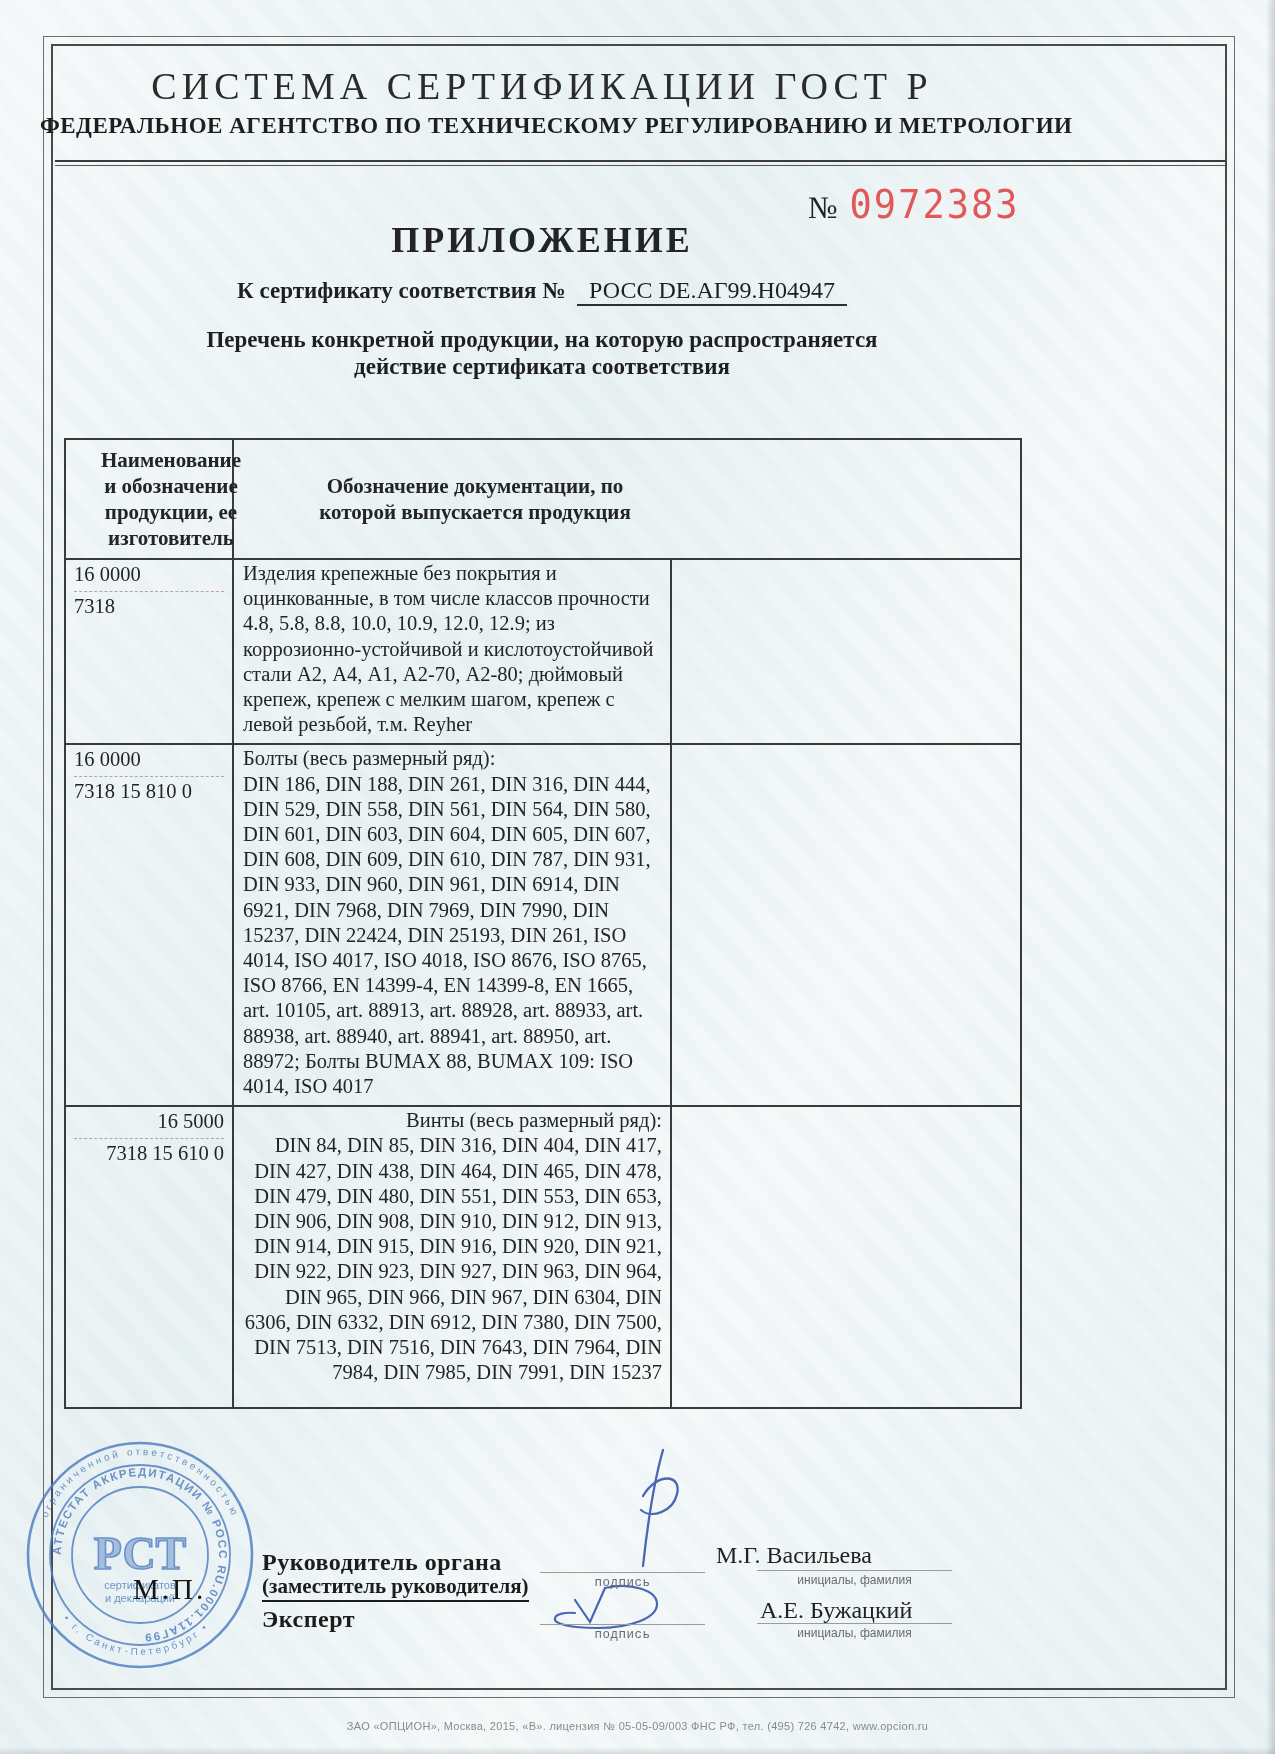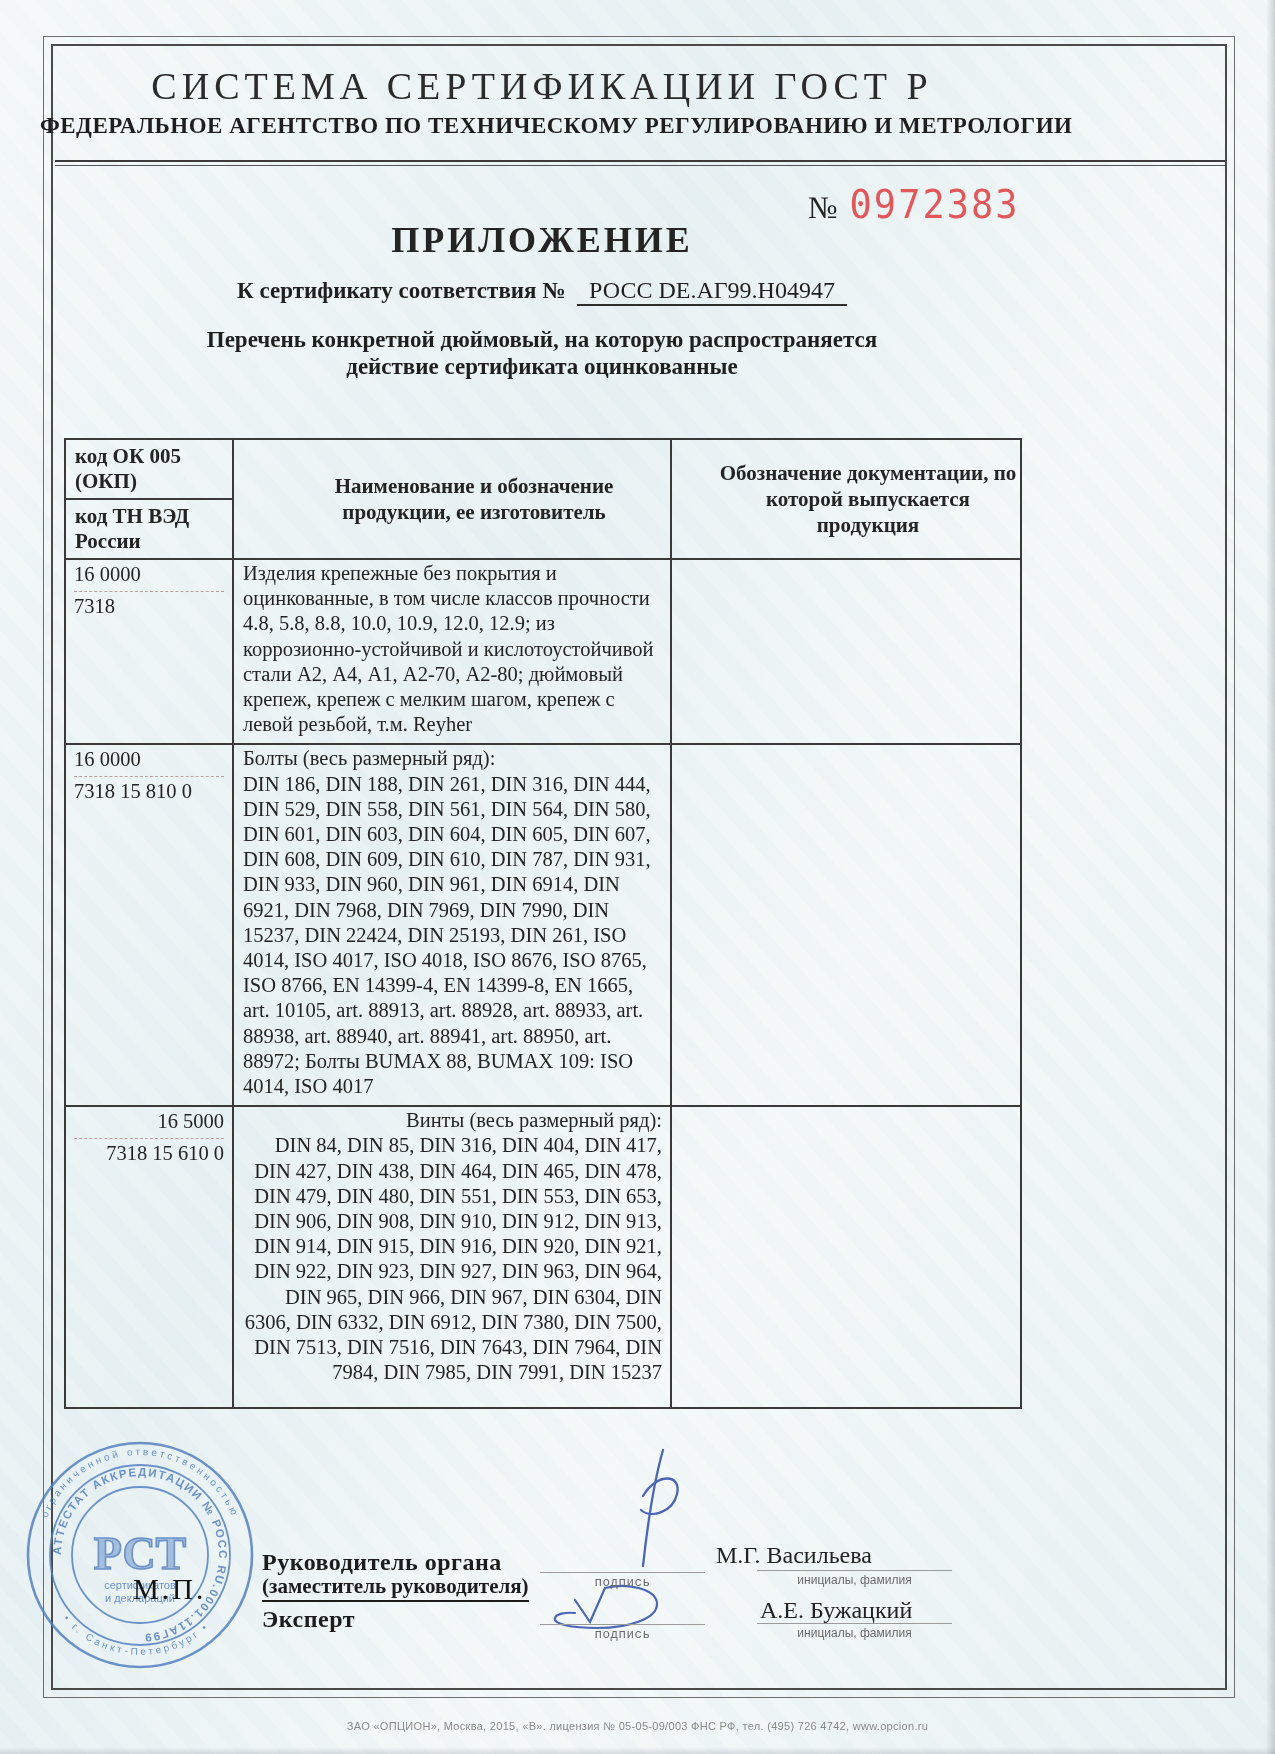--- a/index.html
+++ b/index.html
@@ -108,30 +108,26 @@
   </div>
 
   <div class="doc-title">ПРИЛОЖЕНИЕ</div>
 
   <div class="cert-line">
     <span class="lbl">К сертификату соответствия №</span>
     <span class="num">РОСС DE.АГ99.Н04947</span>
   </div>
 
   <div class="subtitle">
-    <div>Перечень конкретной дюймовый,  на которую распространяется</div>
-    <div>действие сертификата оцинкованные</div>
+    <div>Перечень конкретной продукции,  на которую распространяется</div>
+    <div>действие сертификата соответствия</div>
   </div>
 
   <div class="cert-table">
     <div class="t-hdr">
-      <div class="c hdr-c1">
-        <div class="h-half first">код ОК 005 (ОКП)</div>
-        <div class="h-half">код ТН ВЭД России</div>
-      </div>
       <div class="c hdr-mid">
         <span>Наименование и обозначение продукции, ее изготовитель</span>
       </div>
       <div class="c hdr-doc">
         <span>Обозначение документации, по которой выпускается продукция</span>
       </div>
     </div>
 
     <div class="t-row r1">
       <div class="c codes">

